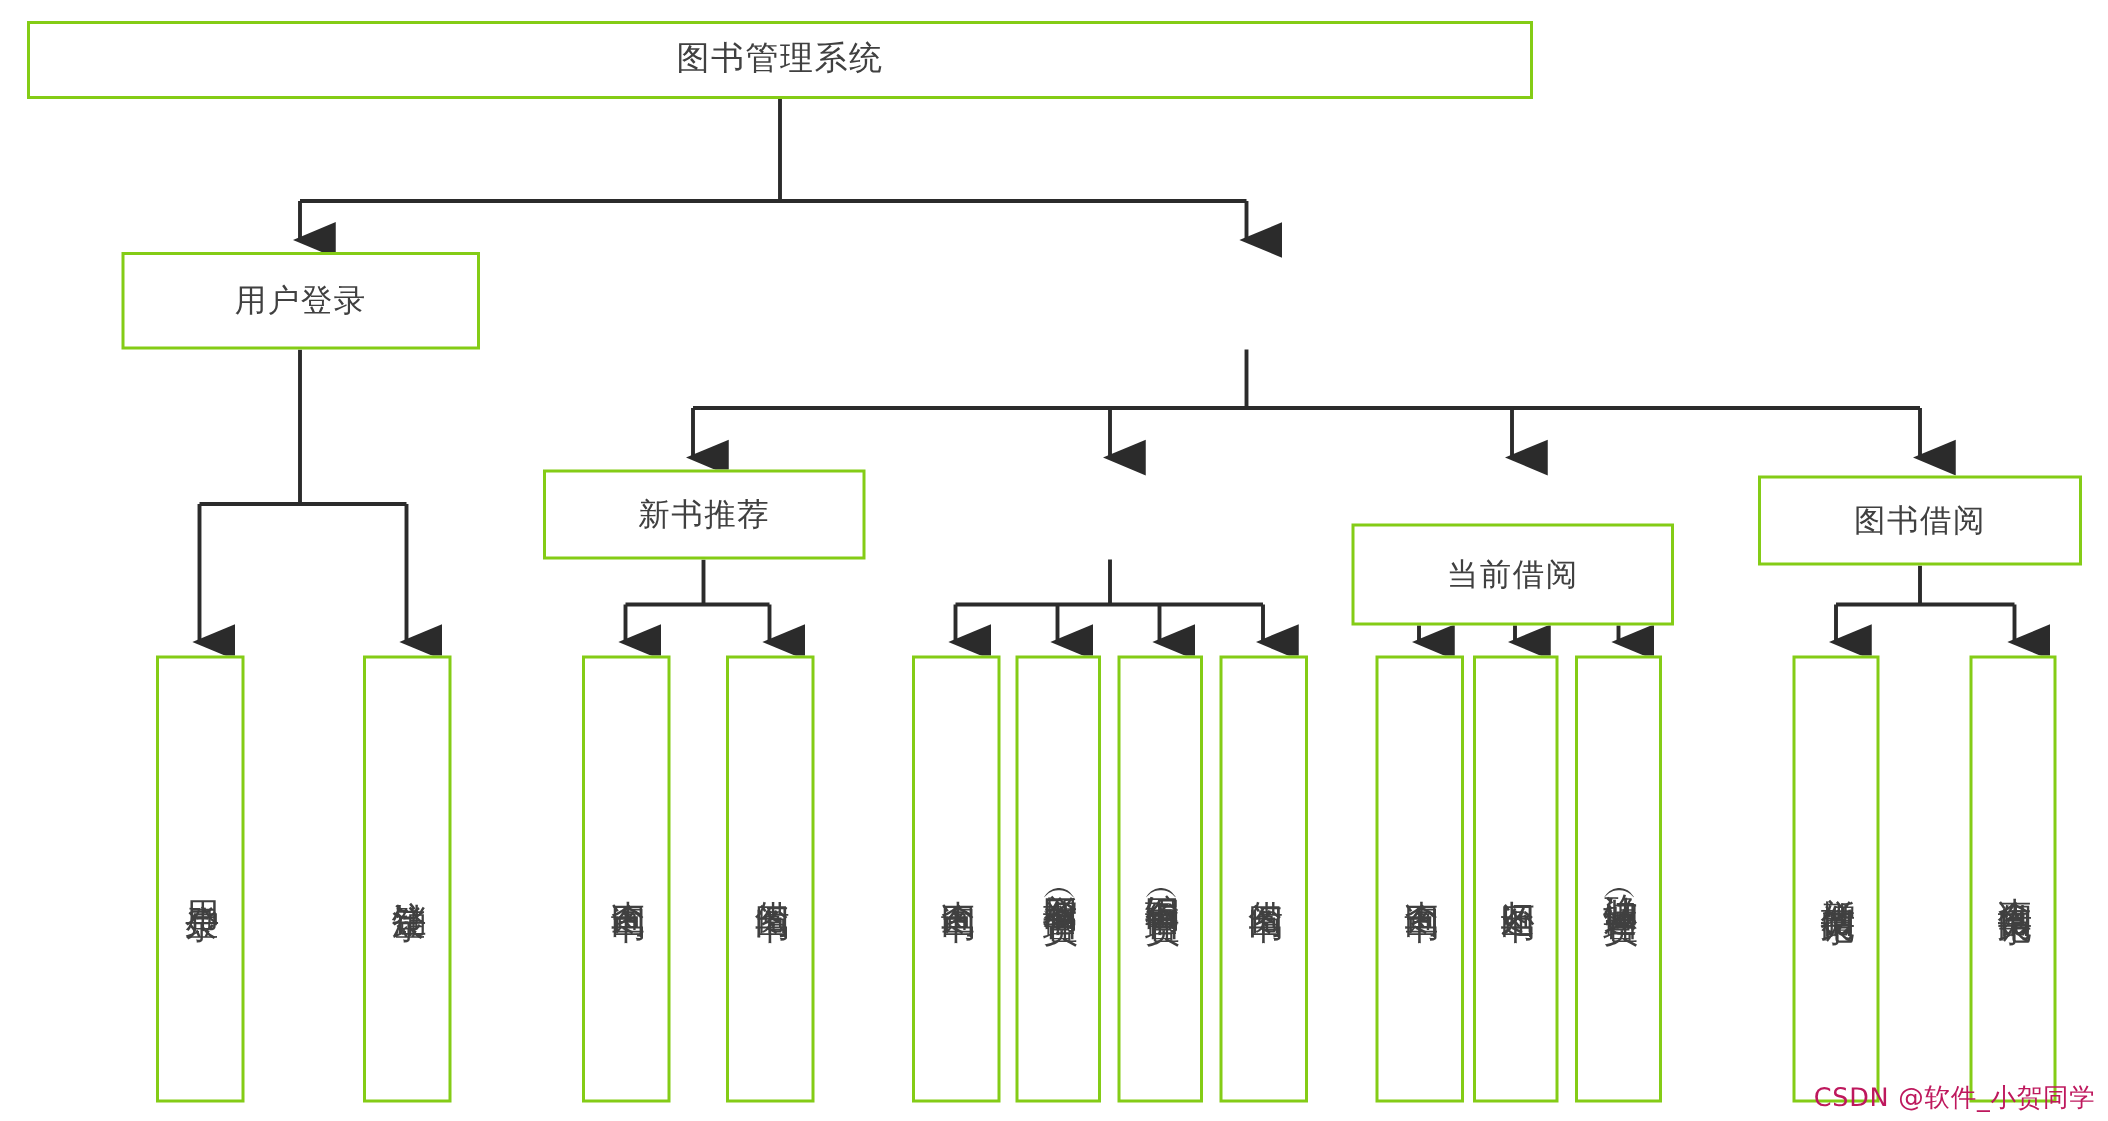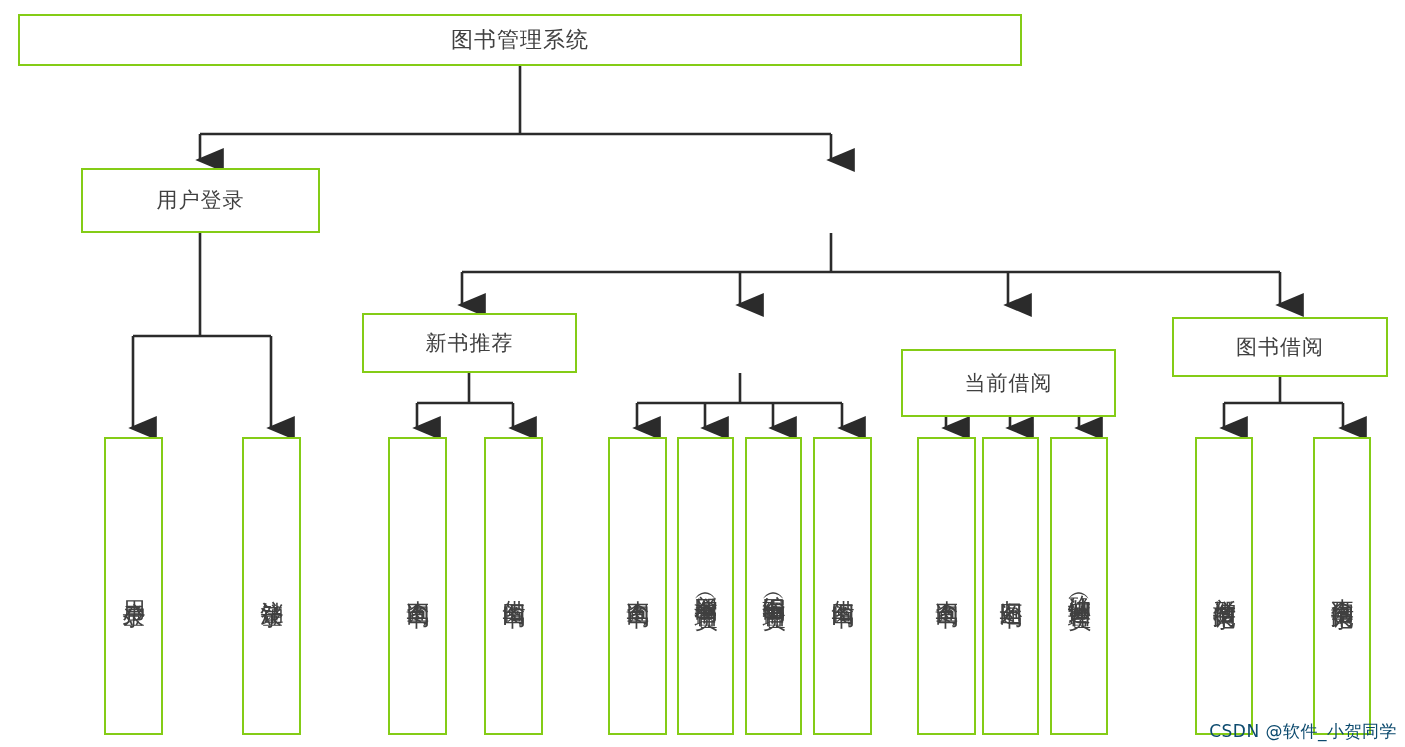--- a/index.html
+++ b/index.html
@@ -56,21 +56,21 @@
     white-space: nowrap;
   }
   .node.root {
     font-size: 22px;
   }
   #watermark {
     position: absolute;
     right: 8px;
     bottom: 4px;
     font-size: 17px;
-    color: #0c4a6e;
+    color: #be185d;
     letter-spacing: 0.5px;
     white-space: nowrap;
   }
 </style>
 </head>
 <body>
 
 <div id="canvas">
 
   <svg class="wires" viewBox="0 0 1405 747">

